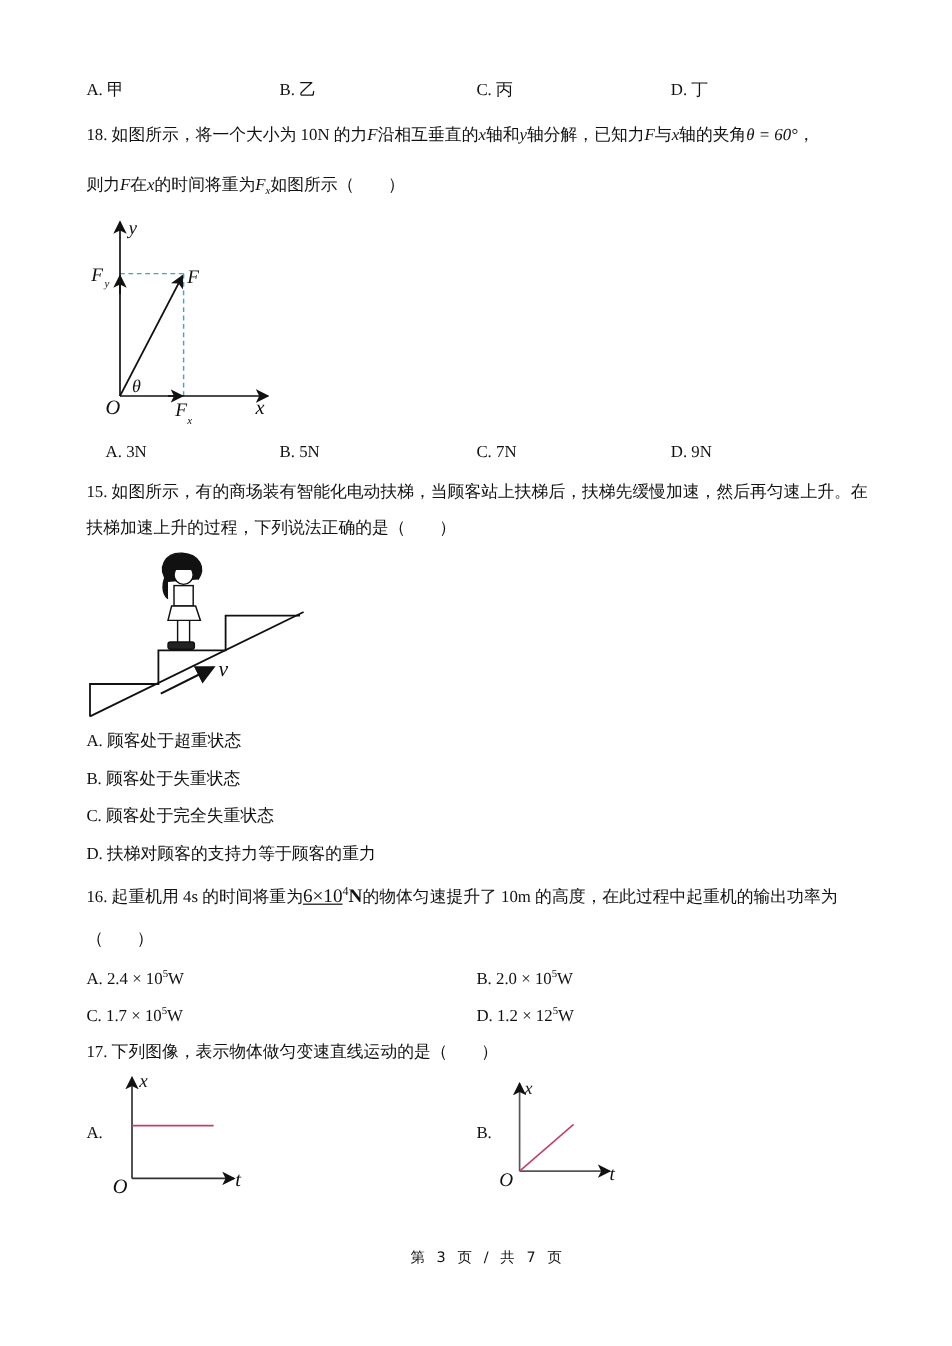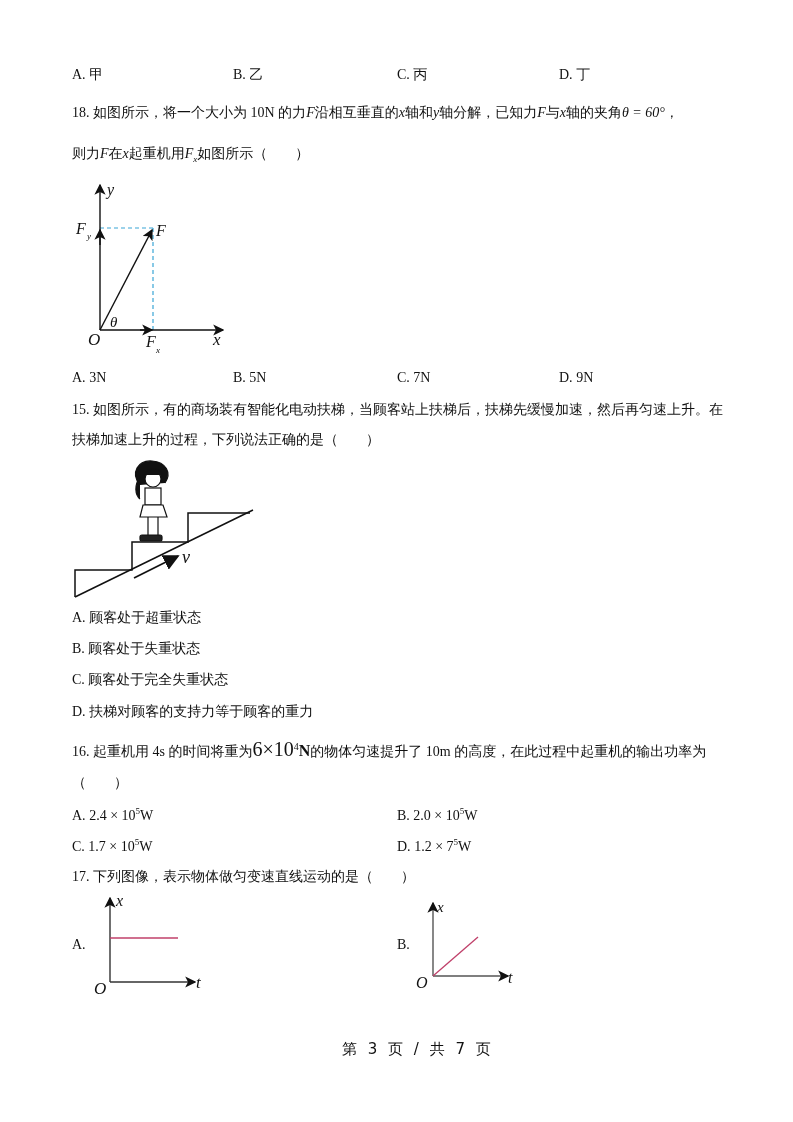--- a/index.html
+++ b/index.html
@@ -1,38 +1,38 @@
 <!DOCTYPE html>
 <html><head>
 <meta charset="utf-8">
 <style>
   html, body { margin: 0; padding: 0; background: #ffffff; }
   body { width: 793px; height: 1122px; position: relative; overflow: hidden;
          font-family: "Liberation Serif", "DejaVu Serif", serif; color: #111; font-size: 14px; }
   .abs { position: absolute; white-space: nowrap; }
   .math { font-style: italic; font-family: "Liberation Serif", serif; }
   svg { position: absolute; overflow: visible; }
-  .footer { font-family: "DejaVu Sans", sans-serif; font-size: 15px; letter-spacing: 3px; }
+  .footer { font-family: "DejaVu Sans", sans-serif; font-size: 12px; letter-spacing: 3px; }
 </style>
 </head>
 <body>
 
 <div>
   <span class="abs" style="left:72px;top:66px;"><span>A.</span> <span>甲</span></span>
   <span class="abs" style="left:233px;top:66px;"><span>B.</span> <span>乙</span></span>
   <span class="abs" style="left:397px;top:66px;"><span>C.</span> <span>丙</span></span>
   <span class="abs" style="left:559px;top:66px;"><span>D.</span> <span>丁</span></span>
 </div>
 
 <div class="abs" style="left:72px;top:104px;">
   <span>18.</span>
   <span>如图所示，将一个大小为 10N 的力</span><span class="math">F</span><span>沿相互垂直的</span><span class="math">x</span><span>轴和</span><span class="math">y</span><span>轴分解，已知力</span><span class="math">F</span><span>与</span><span class="math">x</span><span>轴的夹角</span><span class="math">θ = 60°</span><span>，</span>
 </div>
 <div class="abs" style="left:72px;top:145px;">
-  <span>则力</span><span class="math">F</span><span>在</span><span class="math">x</span><span>起重机用</span><span class="math">F</span><sub class="math" style="font-size:9px;">x</sub><span>如图所示（　　）</span>
+  <span>则力</span><span class="math">F</span><span>在</span><span class="math">x</span><span>的时间将重为</span><span class="math">F</span><sub class="math" style="font-size:9px;">x</sub><span>如图所示（　　）</span>
 </div>
 
 <div>
   <svg width="200" height="185" style="left:60px;top:175px;">
     <defs>
       <marker id="ah" markerWidth="8" markerHeight="8" refX="7" refY="4" orient="auto">
         <path d="M0,0 L8,4 L0,8 L2,4 Z" fill="#111"></path>
       </marker>
     </defs>
 
@@ -54,21 +54,21 @@
     <text x="27" y="64" font-family="Liberation Serif, serif" font-style="italic" font-size="9" fill="#111">y</text>
     <text x="50" y="152" font-family="Liberation Serif, serif" font-style="italic" font-size="15" fill="#111">θ</text>
     <text x="28" y="170" font-family="Liberation Serif, serif" font-style="italic" font-size="17" fill="#111">O</text>
     <text x="86" y="172" font-family="Liberation Serif, serif" font-style="italic" font-size="16" fill="#111">F</text>
     <text x="96" y="178" font-family="Liberation Serif, serif" font-style="italic" font-size="9" fill="#111">x</text>
     <text x="153" y="170" font-family="Liberation Serif, serif" font-style="italic" font-size="17" fill="#111">x</text>
   </svg>
 </div>
 
 <div>
-  <span class="abs" style="left:72px;top:370px;"><span>A.</span> <span>3N</span></span>
+  <span class="abs" style="left:88px;top:370px;"><span>A.</span> <span>3N</span></span>
   <span class="abs" style="left:233px;top:370px;"><span>B.</span> <span>5N</span></span>
   <span class="abs" style="left:397px;top:370px;"><span>C.</span> <span>7N</span></span>
   <span class="abs" style="left:559px;top:370px;"><span>D.</span> <span>9N</span></span>
 </div>
 
 <div class="abs" style="left:72px;top:401px;">
   <span>15.</span> <span>如图所示，有的商场装有智能化电动扶梯，当顾客站上扶梯后，扶梯先缓慢加速，然后再匀速上升。在</span>
 </div>
 <div class="abs" style="left:72px;top:431px;">
   <span>扶梯加速上升的过程，下列说法正确的是（　　）</span>
@@ -105,31 +105,31 @@
 
 <div>
   <span class="abs" style="left:72px;top:609px;"><span>A.</span> <span>顾客处于超重状态</span></span>
   <span class="abs" style="left:72px;top:640px;"><span>B.</span> <span>顾客处于失重状态</span></span>
   <span class="abs" style="left:72px;top:671px;"><span>C.</span> <span>顾客处于完全失重状态</span></span>
   <span class="abs" style="left:72px;top:703px;"><span>D.</span> <span>扶梯对顾客的支持力等于顾客的重力</span></span>
 </div>
 
 <div class="abs" style="left:72px;top:738px;">
   <span>16.</span>
-  <span>起重机用 4s 的时间将重为</span><span style="font-size:20px;">6×10</span><sup style="font-size:10px;">4</sup><span style="font-size:16px;font-weight:bold;">N</span><span>的物体匀速提升了 10m 的高度，在此过程中起重机的输出功率为</span>
+  <span>起重机用 4s 的时间将重为</span><span style="font-size:16px;text-decoration:underline;">6×10</span><sup style="font-size:10px;">4</sup><span style="font-size:16px;font-weight:bold;">N</span><span>的物体匀速提升了 10m 的高度，在此过程中起重机的输出功率为</span>
 </div>
 <div class="abs" style="left:72px;top:774px;">
   <span>（　　）</span>
 </div>
 
 <div>
   <span class="abs" style="left:72px;top:806px;"><span>A.</span> <span>2.4 × 10</span><sup style="font-size:9px;">5</sup><span>W</span></span>
   <span class="abs" style="left:397px;top:806px;font-family:Liberation Serif, serif;"><span>B.</span> <span>2.0 × 10</span><sup style="font-size:9px;">5</sup><span>W</span></span>
   <span class="abs" style="left:72px;top:837px;"><span>C.</span> <span>1.7 × 10</span><sup style="font-size:9px;">5</sup><span>W</span></span>
-  <span class="abs" style="left:397px;top:837px;"><span>D.</span> <span>1.2 × 7</span><sup style="font-size:9px;">5</sup><span>W</span></span>
+  <span class="abs" style="left:397px;top:837px;"><span>D.</span> <span>1.2 × 12</span><sup style="font-size:9px;">5</sup><span>W</span></span>
 </div>
 
 <div class="abs" style="left:72px;top:868px;">
   <span>17.</span> <span>下列图像，表示物体做匀变速直线运动的是（　　）</span>
 </div>
 
 <div>
   <span class="abs" style="left:72px;top:937px;">A.</span>
   <svg width="120" height="110" style="left:90px;top:890px;">
     <defs>

